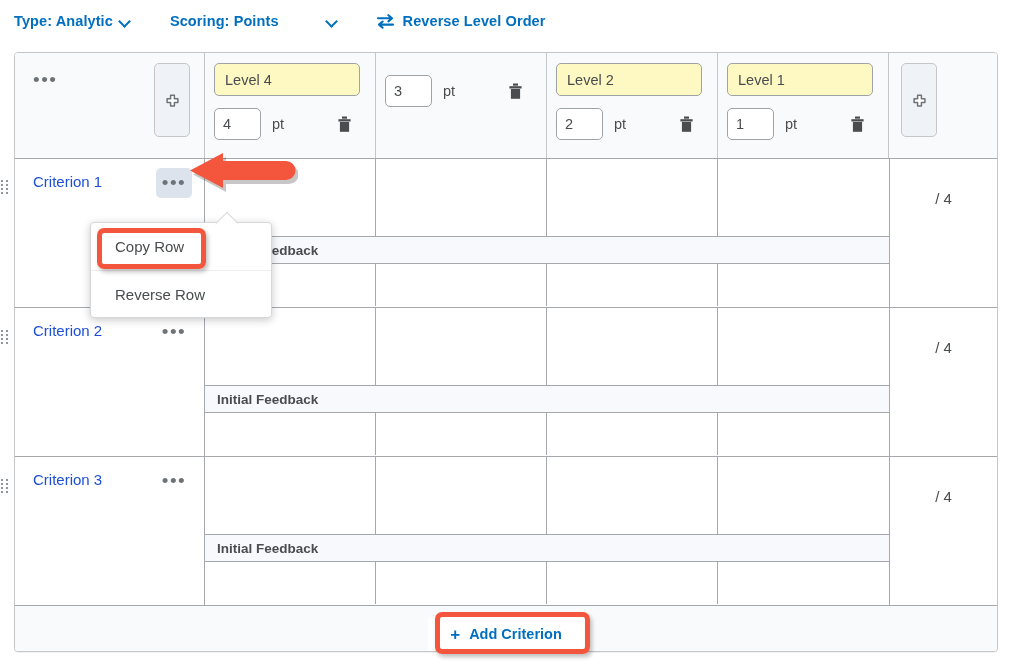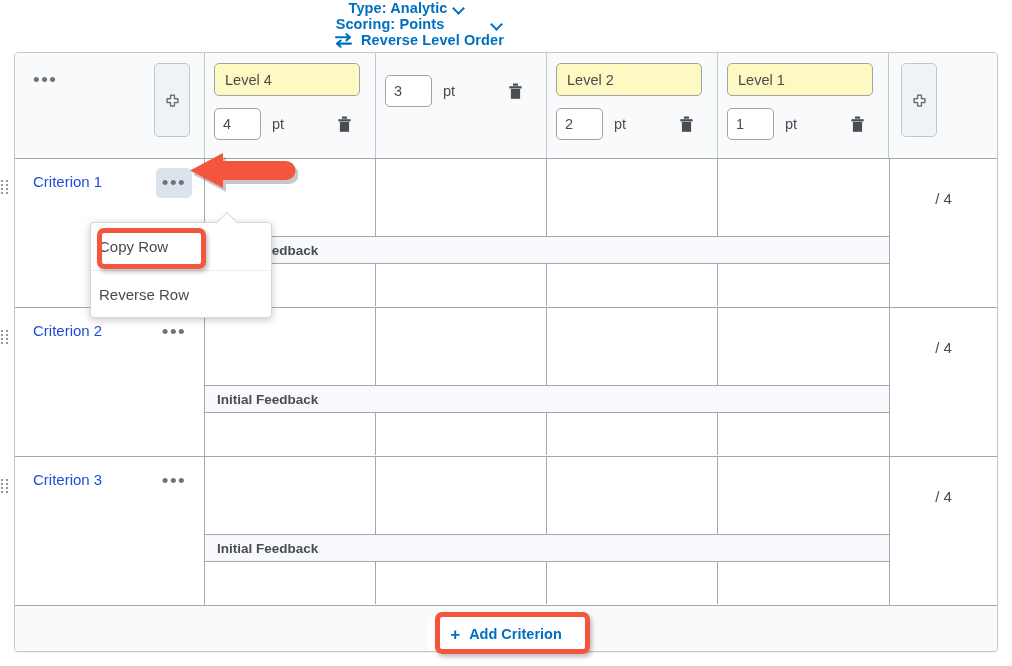--- a/index.html
+++ b/index.html
@@ -17,21 +17,20 @@
   }
 
   
   .toolbar {
     position: absolute;
     left: 0; top: 0;
     width: 800px;
     height: 42px;
     display: flex;
     align-items: center;
-    flex-direction: column;
   }
   .tb-item {
     display: flex;
     align-items: center;
     color: #006fbf;
     font-size: 14.5px;
     font-weight: bold;
     letter-spacing: 0.1px;
     cursor: pointer;
     white-space: nowrap;
@@ -310,21 +309,21 @@
     background: #fff;
     border-left: 1px solid #d5d8db;
     border-top: 1px solid #d5d8db;
     transform: rotate(45deg);
   }
   .popup-item {
     position: relative;
     height: 47px;
     display: flex;
     align-items: center;
-    padding-left: 8px;
+    padding-left: 24px;
     font-size: 15px;
     color: #494c4e;
     cursor: pointer;
     box-sizing: border-box;
   }
   .popup-item + .popup-item { border-top: 1px solid #eceef0; }
 
   
   .hl {
     position: absolute;

